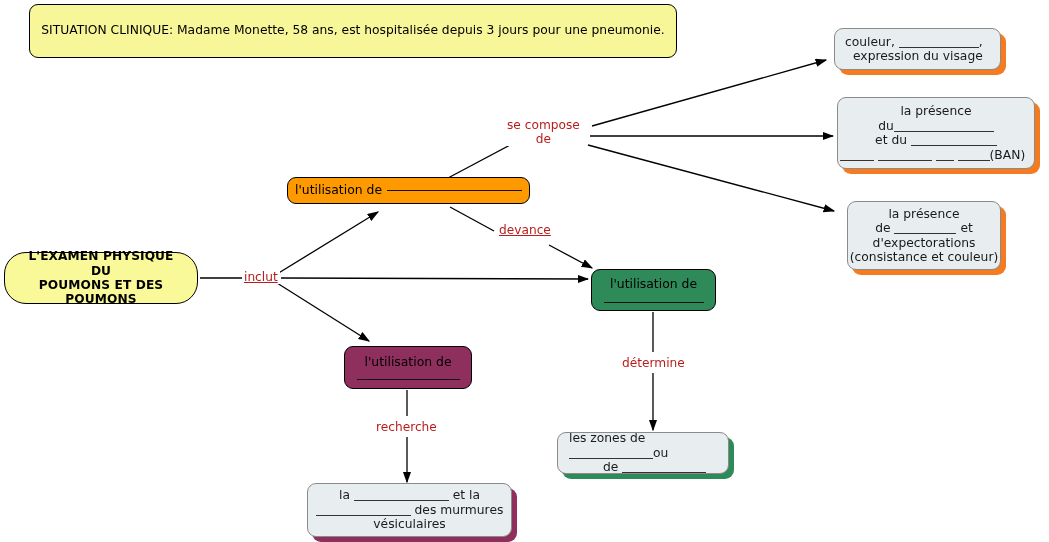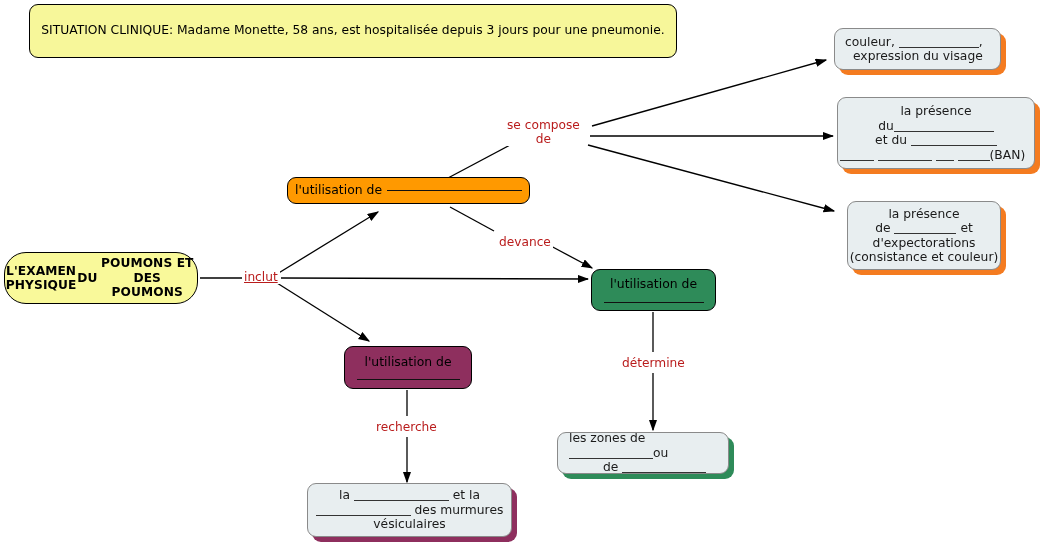--- a/index.html
+++ b/index.html
@@ -146,21 +146,21 @@
     <line x1="653" y1="373" x2="653" y2="430" stroke="#000" stroke-width="1.3" marker-end="url(#arrow)"></line>
 
     <line x1="407" y1="390" x2="407" y2="416" stroke="#000" stroke-width="1.3"></line>
     <line x1="407" y1="437" x2="407" y2="482" stroke="#000" stroke-width="1.3" marker-end="url(#arrow)"></line>
   </svg>
 
   <div class="node banner" style="left:29px; top:4px; width:648px; height:54px; flex-direction:column; justify-content:center;">
     <div>SITUATION CLINIQUE: Madame Monette, 58 ans, est hospitalisée depuis 3 jours pour une pneumonie.</div>
   </div>
 
-  <div class="node root" style="left:4px; top:252px; width:194px; height:52px; flex-direction:row; justify-content:center;border-radius:22px;">
+  <div class="node root" style="left:4px; top:252px; width:194px; height:52px; flex-direction:column; justify-content:center;border-radius:22px;">
     <div>L'EXAMEN PHYSIQUE</div>
     <div>DU</div>
     <div>POUMONS ET DES POUMONS</div>
   </div>
 
   <div class="node orange" style="left:287px; top:177px; width:243px; height:27px;">
     <span>l'utilisation de</span>
     <span class="blank" style="width:135px; margin-left:5px;"></span>
   </div>
 
@@ -225,19 +225,19 @@
     <div>vésiculaires</div>
   </div>
 
   <div class="edge-label" style="left:242px; top:270px;text-decoration:underline;">inclut</div>
 
   <div class="edge-label" style="left:505px; top:118px;">
     <div>se compose</div>
     <div>de</div>
   </div>
 
-  <div class="edge-label" style="left:497px; top:235px;">devance</div>
+  <div class="edge-label" style="left:497px; top:223px;text-decoration:underline;">devance</div>
 
   <div class="edge-label" style="left:620px; top:356px;">détermine</div>
 
   <div class="edge-label" style="left:374px; top:420px;">recherche</div>
 
 </div>
 
 </body></html>

